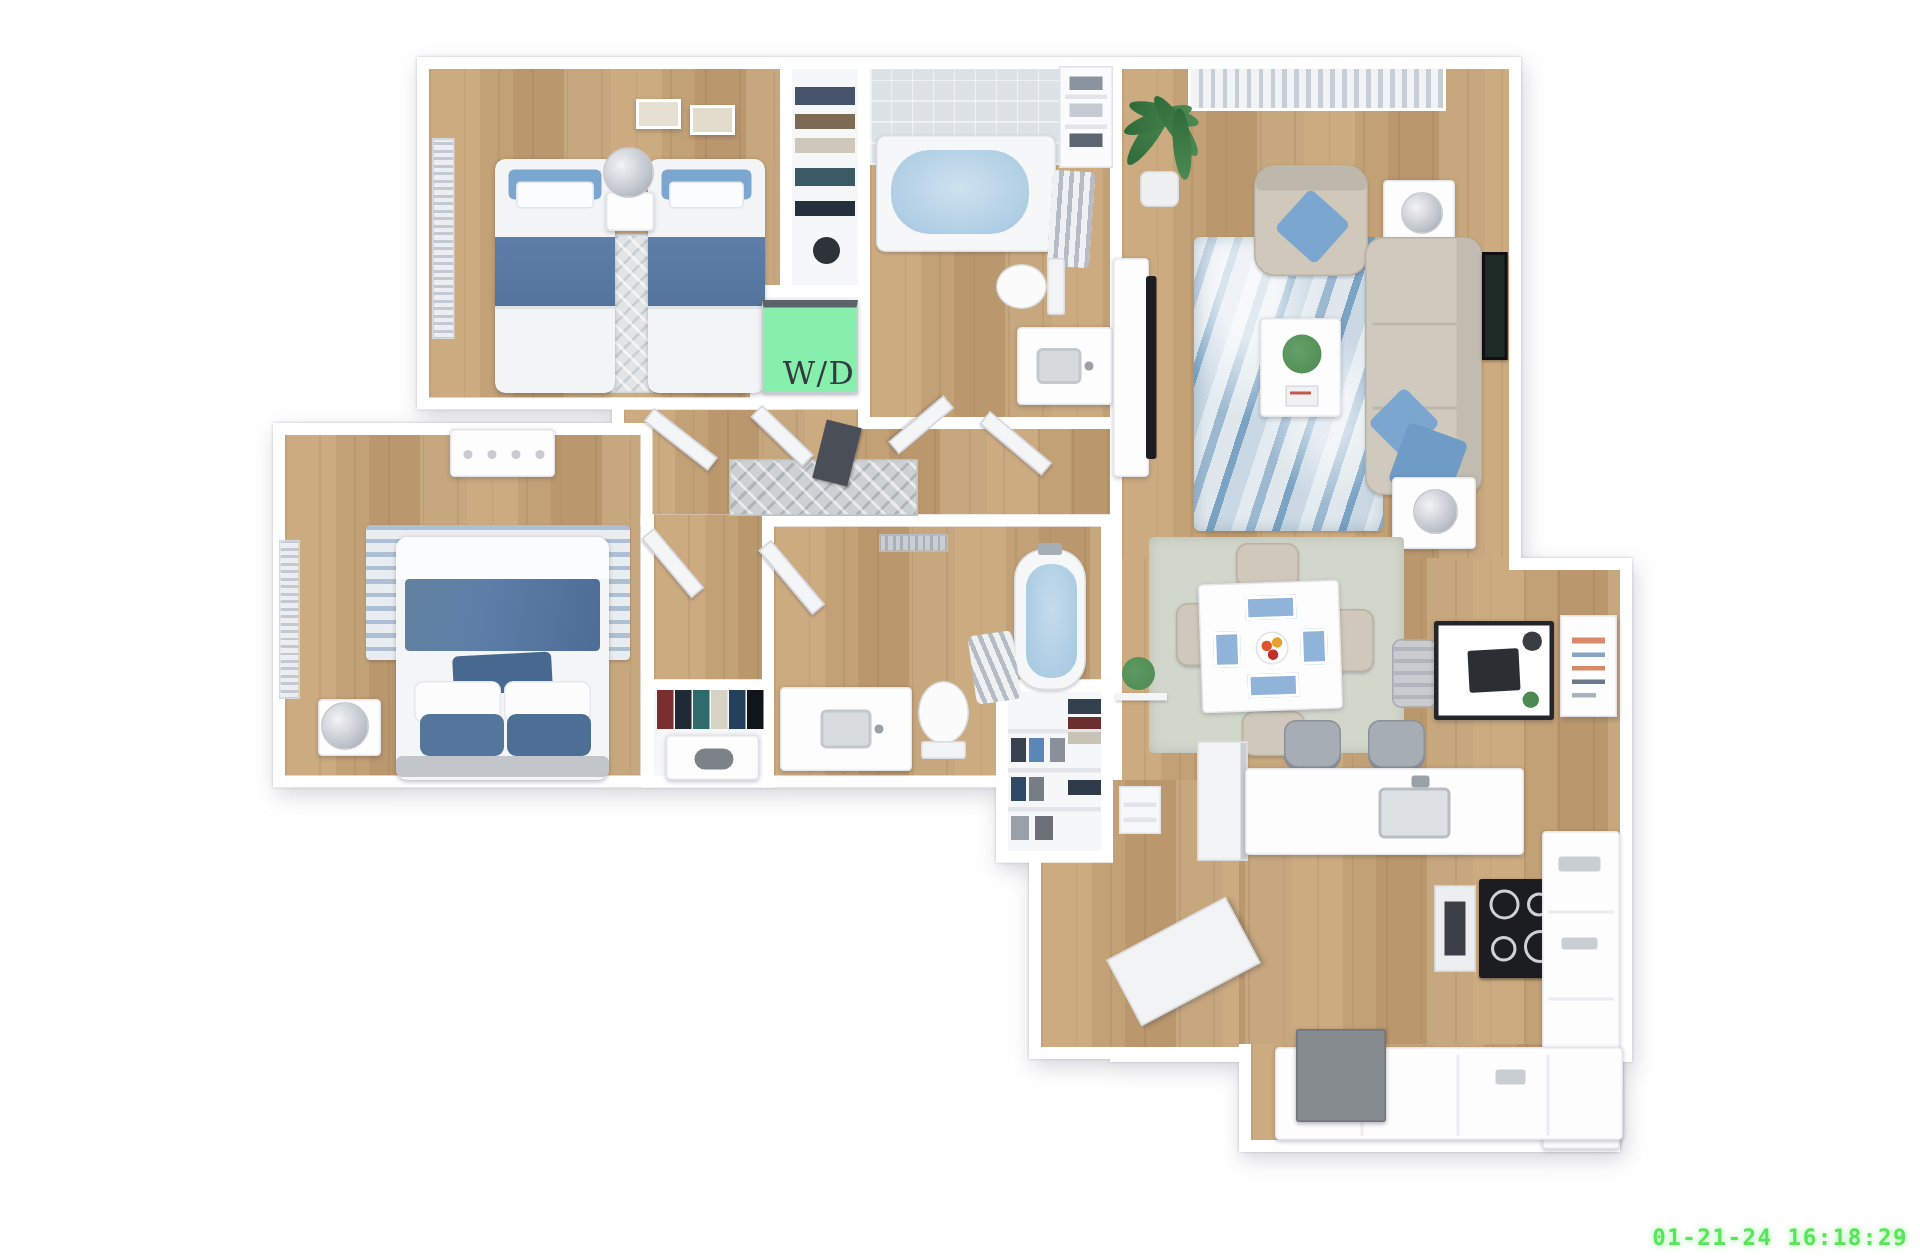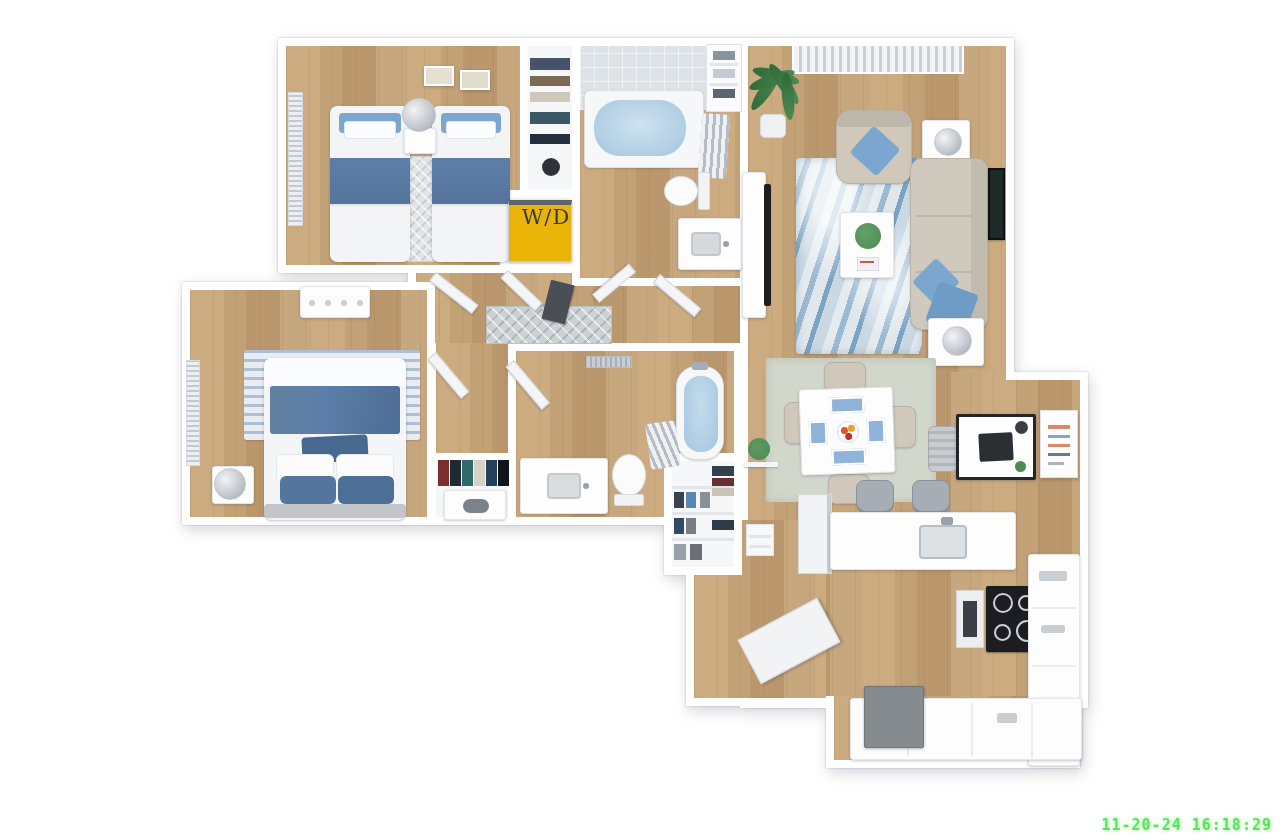--- a/index.html
+++ b/index.html
@@ -37,21 +37,21 @@
   .rug-stripe{background:repeating-linear-gradient(0deg,#e9edf1 0 6px,#adbfd4 6px 9px);border-radius:3px;
       box-shadow:0 1px 2px rgba(40,40,60,.2);}
   .rug-trellis{background:#e2e5e6;border:1px solid #cfd4d6;}
   .rug-runner{background:
       repeating-linear-gradient(45deg,rgba(255,255,255,.55) 0 2px,rgba(0,0,0,0) 2px 9px),
       repeating-linear-gradient(-45deg,rgba(120,128,132,.35) 0 2px,rgba(0,0,0,0) 2px 9px),#ccd1d3;
       border:1px solid #bcc1c4;}
   .stove{background:var(--appliance-black,#1b1d20);border-radius:2px;box-shadow:0 1px 2px rgba(0,0,0,.4);}
   .burner{position:absolute;border:2px solid #cdd2d8;border-radius:50%;}
   .stool{background:#a7adb4;border:1px solid #8b9198;border-radius:8px 8px 10px 10px;box-shadow:0 2px 0 #878d94;}
-  .wd-box{display:flex;align-items:flex-start;justify-content:center;background:#eab308;border:1px solid #c9ccd2;
+  .wd-box{display:flex;align-items:flex-end;justify-content:center;background:#86efac;border:1px solid #c9ccd2;
           border-top:5px solid #5d636b;font-family:"DejaVu Serif","Liberation Serif",serif;
           font-size:21px;color:#343a42;letter-spacing:1px;box-shadow:0 1px 3px rgba(40,40,60,.3);padding-left:12px;}
   .leaf{position:absolute;width:48px;height:12px;border-radius:50%;
         background:linear-gradient(90deg,#2f6b3a,var(--plant-green,#4c8a52));}
   #caption{position:absolute;left:922px;top:781px;font-family:"DejaVu Serif","Liberation Serif",serif;
            font-style:italic;font-size:23px;color:var(--caption-gray,#3c3c3c);letter-spacing:.2px;}
   #timestamp{position:absolute;right:8px;top:816px;font-family:"DejaVu Sans Mono","Liberation Mono",monospace;
            font-weight:bold;font-size:15px;color:var(--timestamp-green,#58e55a);letter-spacing:1px;
            text-shadow:0 0 4px rgba(88,229,90,.65);}
 </style>
@@ -301,14 +301,14 @@
     <div class="f" style="left:686px;top:518px;width:10px;height:16px;background:#777d85;"></div>
     <div class="f" style="left:674px;top:544px;width:12px;height:16px;background:#9aa0a8;"></div>
     <div class="f" style="left:690px;top:544px;width:12px;height:16px;background:#6b7077;"></div>
     <div class="f" style="left:712px;top:466px;width:22px;height:10px;background:#33414e;"></div>
     <div class="f" style="left:712px;top:478px;width:22px;height:8px;background:#6b2f2f;"></div>
     <div class="f" style="left:712px;top:488px;width:22px;height:8px;background:#c9c3b6;"></div>
     <div class="f" style="left:712px;top:520px;width:22px;height:10px;background:#2f3b49;"></div>
 
   </div>
 
-  <div id="timestamp">11-20-24 16:18:29</div>
+  <div id="timestamp">01-21-24 16:18:29</div>
 </div>
 
 </body></html>

